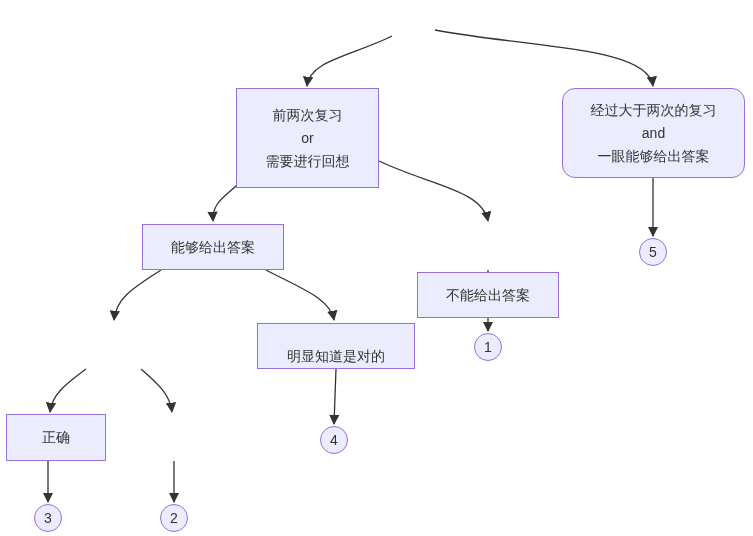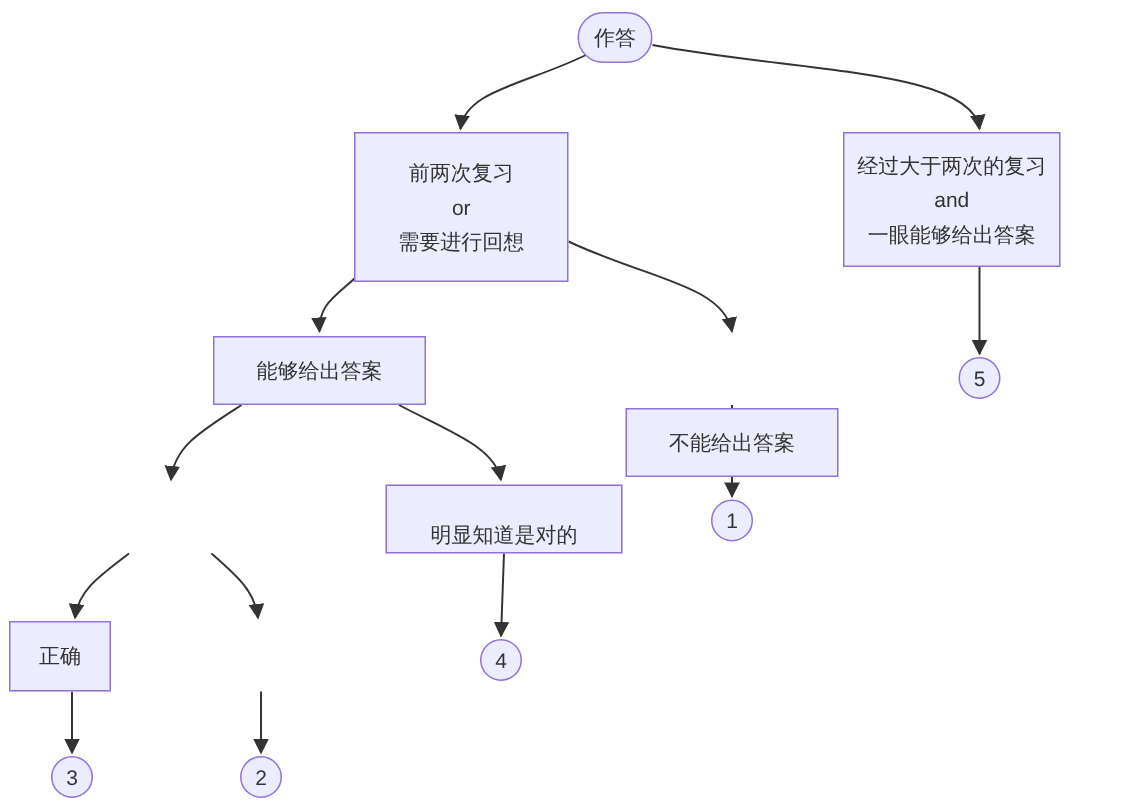--- a/index.html
+++ b/index.html
@@ -61,50 +61,47 @@
       <path d="M 266,270 C 300,288 330,298 334,320" marker-end="url(#arrow)"></path>
       <path d="M 488,270 L 488,331" marker-end="url(#arrow)"></path>
       <path d="M 86,369 C 66,384 52,394 50,412" marker-end="url(#arrow)"></path>
       <path d="M 141,369 C 158,384 170,394 172,412" marker-end="url(#arrow)"></path>
       <path d="M 336,369 L 334,424" marker-end="url(#arrow)"></path>
       <path d="M 48,461 L 48,502" marker-end="url(#arrow)"></path>
       <path d="M 174,461 L 174,502" marker-end="url(#arrow)"></path>
     </g>
   </svg>
 
-  <div class="node stadium" style="left:385px;top:8px;width:50px;height:34px;">
-    <span>作答</span>
-  </div>
 
   <div class="node" style="left:236px;top:88px;width:143px;height:100px;">
     <span>前两次复习
 or
 需要进行回想</span>
   </div>
 
-  <div class="node" style="left:562px;top:88px;width:145px;height:90px;">
+  <div class="node" style="left:562px;top:88px;width:183px;height:90px;border-radius:13px;">
     <span>经过大于两次的复习
 and
 一眼能够给出答案</span>
   </div>
 
   <div class="node" style="left:142px;top:224px;width:142px;height:46px;">
     <span>能够给出答案</span>
   </div>
 
   <div class="node" style="left:417px;top:224px;width:142px;height:46px;margin-top:48px;">
     <span>不能给出答案</span>
   </div>
 
 
   <div class="node" style="left:257px;top:323px;width:158px;height:46px;align-items:flex-end;">
     <span>明显知道是对的</span>
   </div>
 
-  <div class="node" style="left:6px;top:414px;width:68px;height:47px;">
+  <div class="node" style="left:6px;top:414px;width:100px;height:47px;">
     <span>正确</span>
   </div>
 
 
   <div class="node circle" style="left:639px;top:238px;">
     <span>5</span>
   </div>
 
   <div class="node circle" style="left:474px;top:333px;">
     <span>1</span>

